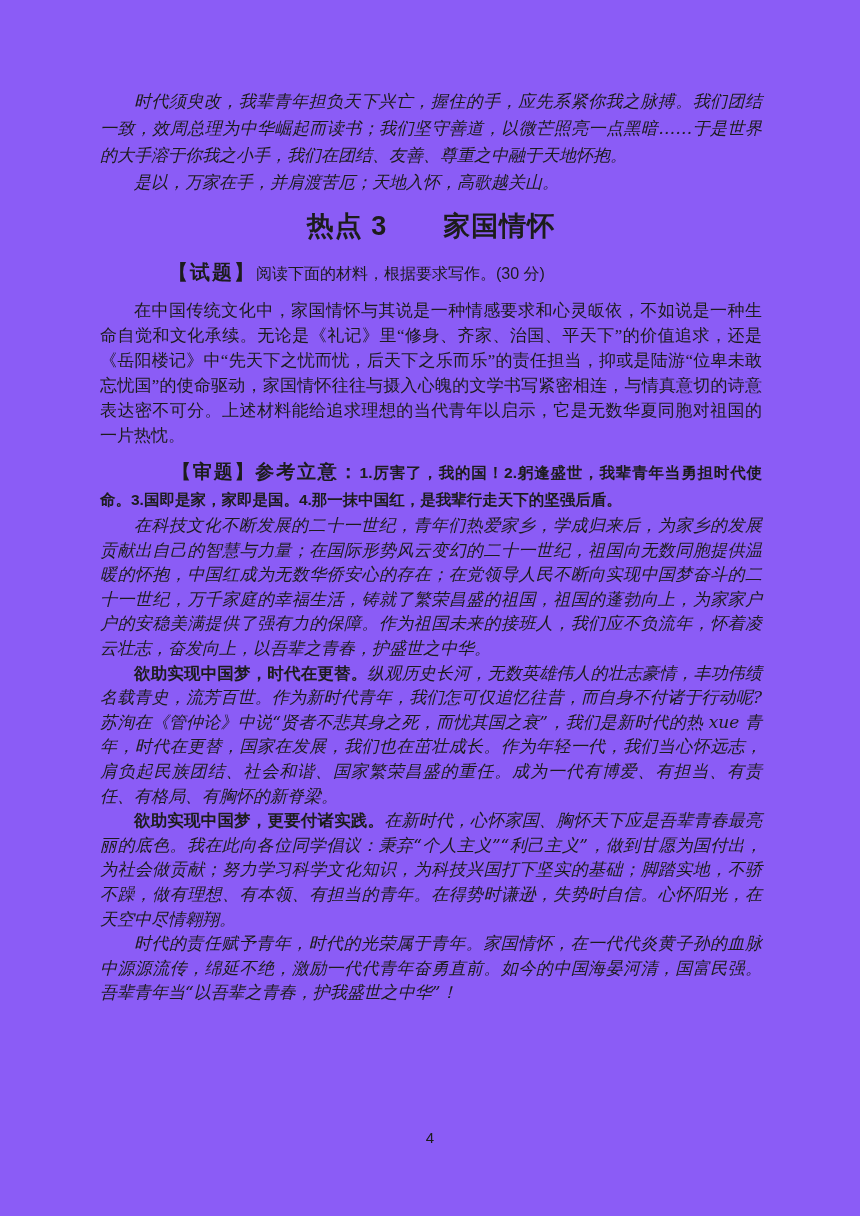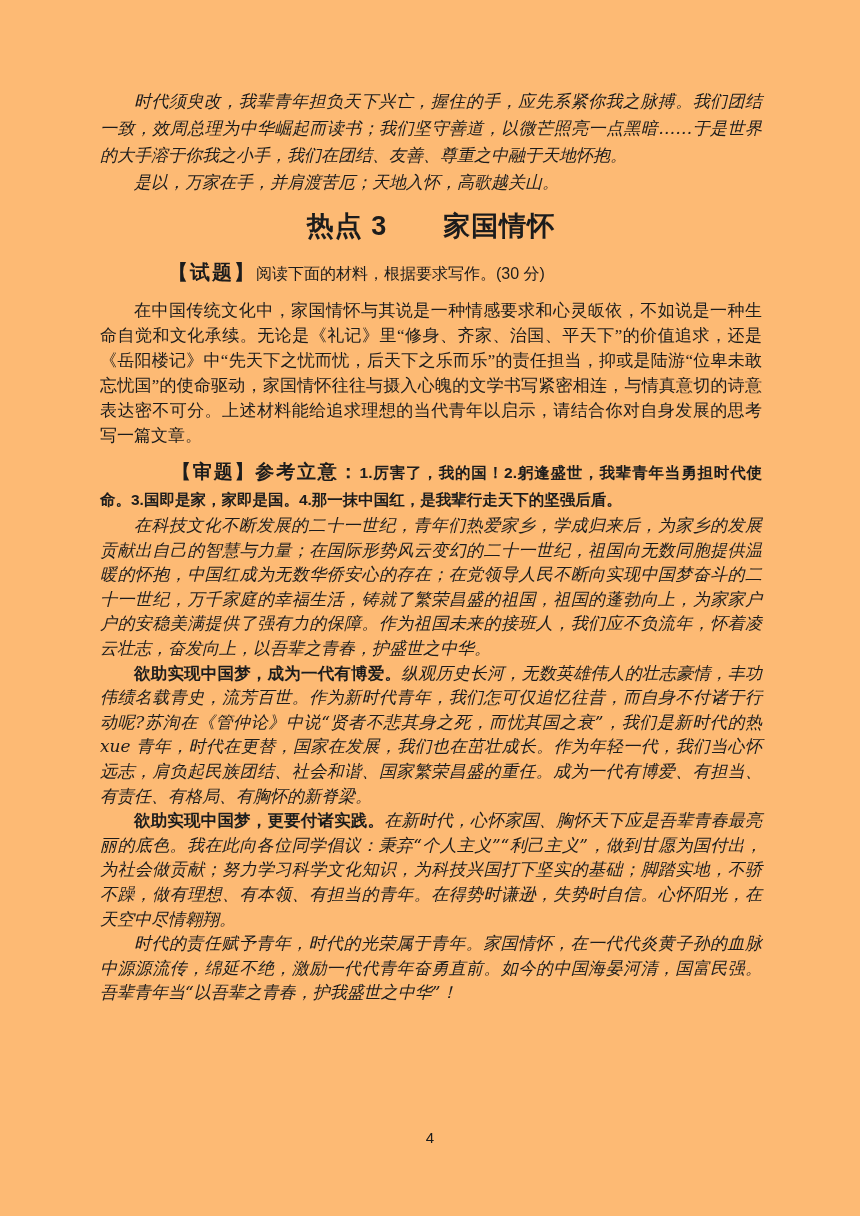--- a/index.html
+++ b/index.html
@@ -9,21 +9,21 @@
     height: 1216px;
     position: relative;
     font-family: "Liberation Serif", serif;
     color: #1c1c1c;
   }
   .page {
     position: absolute;
     left: 0; top: 0;
     width: 860px;
     height: 1216px;
-    background: #fdba74;
+    background: #8b5cf6;
     overflow: hidden;
   }
   .content {
     position: absolute;
     left: 100px;
     top: 88px;
     width: 662px;
   }
   
   .script {
@@ -119,28 +119,28 @@
 <div class="page">
   <div class="content">
 
     <p class="script indent">时代须臾改，我辈青年担负天下兴亡，握住的手，应先系紧你我之脉搏。我们团结一致，效周总理为中华崛起而读书；我们坚守善道，以微芒照亮一点黑暗……于是世界的大手溶于你我之小手，我们在团结、友善、尊重之中融于天地怀抱。</p>
     <p class="script indent">是以，万家在手，并肩渡苦厄；天地入怀，高歌越关山。</p>
 
     <h1 class="section-title">热点 3　　家国情怀</h1>
 
     <p class="shiti-line"><span class="bracket-label">【试题】</span><span class="shiti-text">阅读下面的材料，根据要求写作。(30 分)</span></p>
 
-    <p class="material indent">在中国传统文化中，家国情怀与其说是一种情感要求和心灵皈依，不如说是一种生命自觉和文化承续。无论是《礼记》里“修身、齐家、治国、平天下”的价值追求，还是《岳阳楼记》中“先天下之忧而忧，后天下之乐而乐”的责任担当，抑或是陆游“位卑未敢忘忧国”的使命驱动，家国情怀往往与摄入心魄的文学书写紧密相连，与情真意切的诗意表达密不可分。上述材料能给追求理想的当代青年以启示，请结合你对自身发展的思考写一篇文章。</p>
+    <p class="material indent">在中国传统文化中，家国情怀与其说是一种情感要求和心灵皈依，不如说是一种生命自觉和文化承续。无论是《礼记》里“修身、齐家、治国、平天下”的价值追求，还是《岳阳楼记》中“先天下之忧而忧，后天下之乐而乐”的责任担当，抑或是陆游“位卑未敢忘忧国”的使命驱动，家国情怀往往与摄入心魄的文学书写紧密相连，与情真意切的诗意表达密不可分。上述材料能给追求理想的当代青年以启示，它是无数华夏同胞对祖国的一片热忱。</p>
 
     <p class="shenti"><span class="big">【审题】</span><span class="big">参考立意：</span><span>1.厉害了，我的国！2.躬逢盛世，我辈青年当勇担时代使命。3.国即是家，家即是国。4.那一抹中国红，是我辈行走天下的坚强后盾。</span></p>
 
 
     <div class="essay-block">
       <p class="essay indent"><span class="opener"></span><span>在科技文化不断发展的二十一世纪，青年们热爱家乡，学成归来后，为家乡的发展贡献出自己的智慧与力量；在国际形势风云变幻的二十一世纪，祖国向无数同胞提供温暖的怀抱，中国红成为无数华侨安心的存在；在党领导人民不断向实现中国梦奋斗的二十一世纪，万千家庭的幸福生活，铸就了繁荣昌盛的祖国，祖国的蓬勃向上，为家家户户的安稳美满提供了强有力的保障。作为祖国未来的接班人，我们应不负流年，怀着凌云壮志，奋发向上，以吾辈之青春，护盛世之中华。</span></p>
-      <p class="essay indent"><span class="opener">欲助实现中国梦，成为一代有博爱。</span><span>纵观历史长河，无数英雄伟人的壮志豪情，丰功伟绩名载青史，流芳百世。作为新时代青年，我们怎可仅追忆往昔，而自身不付诸于行动呢?苏洵在《管仲论》中说“贤者不悲其身之死，而忧其国之衰”，我们是新时代的热 xue 青年，时代在更替，国家在发展，我们也在茁壮成长。作为年轻一代，我们当心怀远志，肩负起民族团结、社会和谐、国家繁荣昌盛的重任。成为一代有博爱、有担当、有责任、有格局、有胸怀的新脊梁。</span></p>
+      <p class="essay indent"><span class="opener">欲助实现中国梦，时代在更替。</span><span>纵观历史长河，无数英雄伟人的壮志豪情，丰功伟绩名载青史，流芳百世。作为新时代青年，我们怎可仅追忆往昔，而自身不付诸于行动呢?苏洵在《管仲论》中说“贤者不悲其身之死，而忧其国之衰”，我们是新时代的热 xue 青年，时代在更替，国家在发展，我们也在茁壮成长。作为年轻一代，我们当心怀远志，肩负起民族团结、社会和谐、国家繁荣昌盛的重任。成为一代有博爱、有担当、有责任、有格局、有胸怀的新脊梁。</span></p>
       <p class="essay indent"><span class="opener">欲助实现中国梦，更要付诸实践。</span><span>在新时代，心怀家国、胸怀天下应是吾辈青春最亮丽的底色。我在此向各位同学倡议：秉弃“个人主义”“利己主义”，做到甘愿为国付出，为社会做贡献；努力学习科学文化知识，为科技兴国打下坚实的基础；脚踏实地，不骄不躁，做有理想、有本领、有担当的青年。在得势时谦逊，失势时自信。心怀阳光，在天空中尽情翱翔。</span></p>
       <p class="essay indent"><span class="opener"></span><span>时代的责任赋予青年，时代的光荣属于青年。家国情怀，在一代代炎黄子孙的血脉中源源流传，绵延不绝，激励一代代青年奋勇直前。如今的中国海晏河清，国富民强。吾辈青年当“以吾辈之青春，护我盛世之中华”！</span></p>
     </div>
 
   </div>
 
   <div class="page-number">4</div>
 </div>
 
 </body></html>

